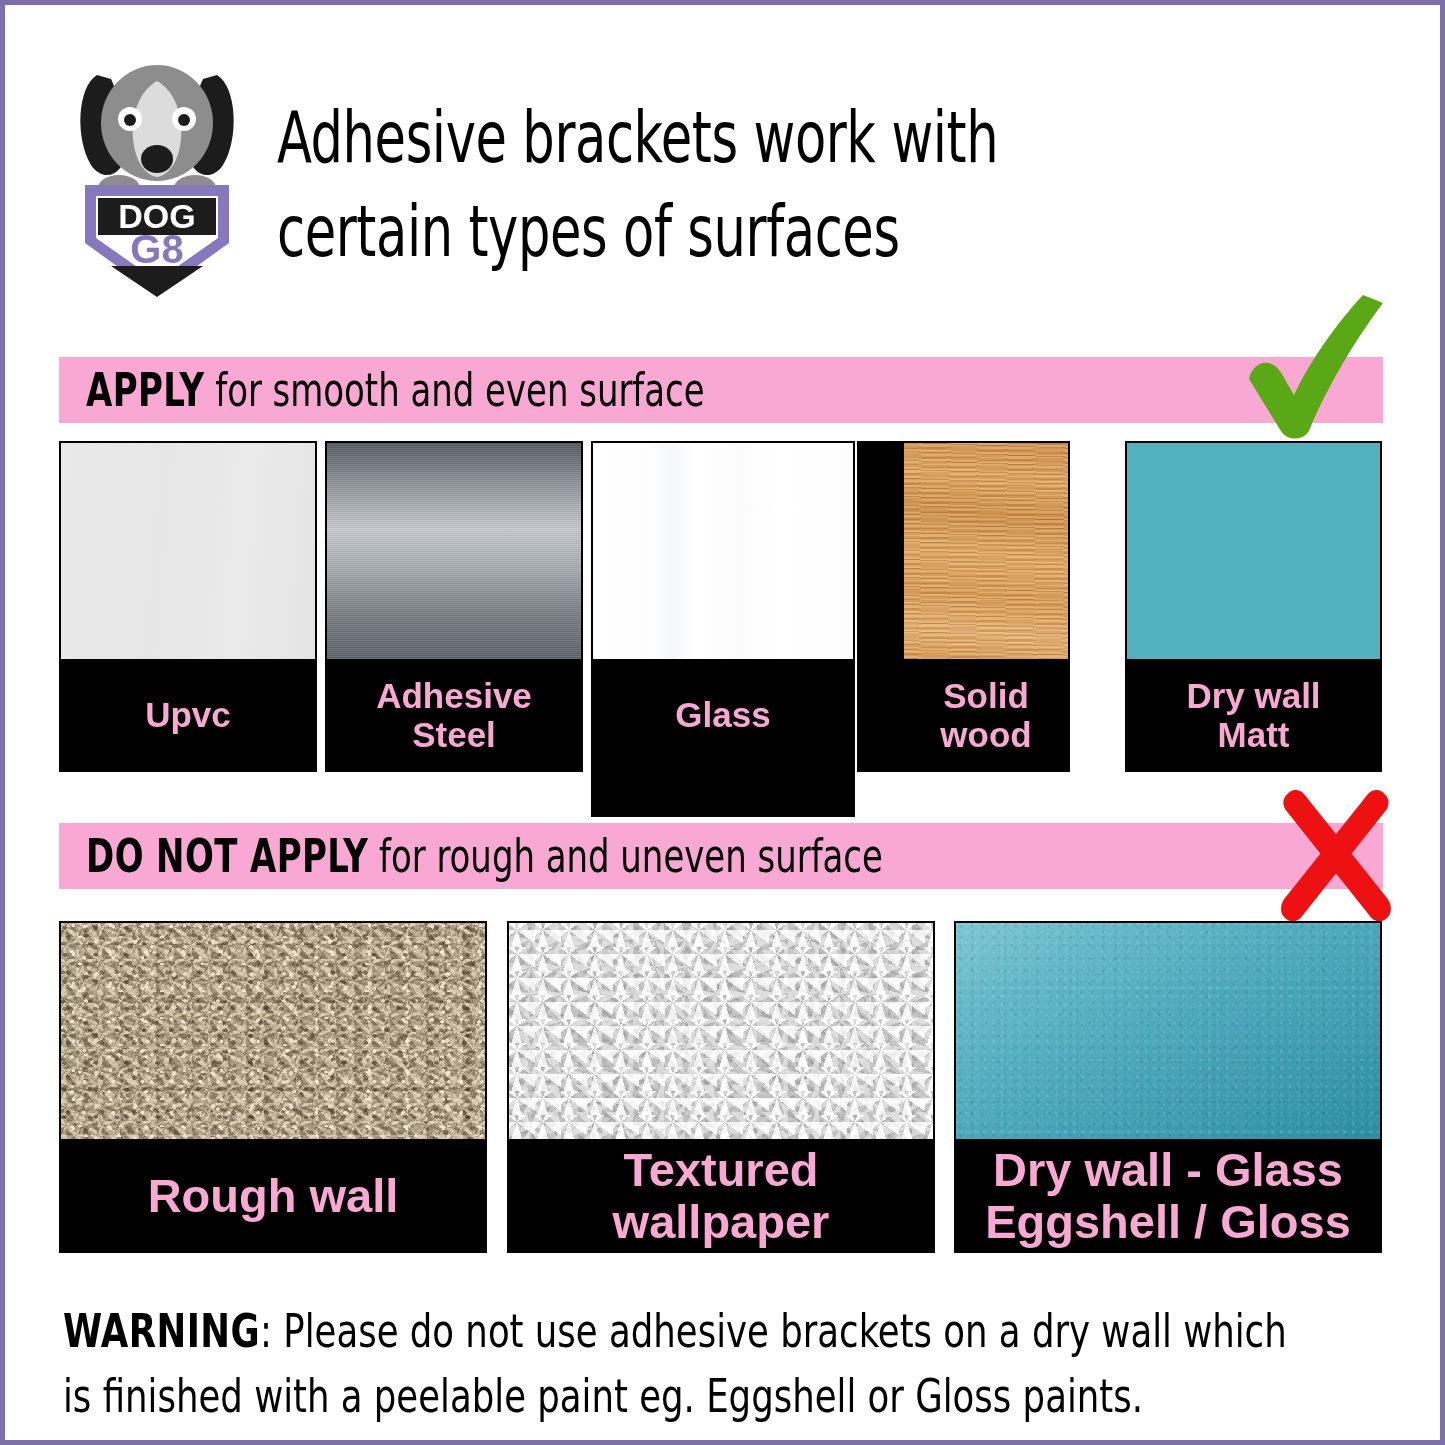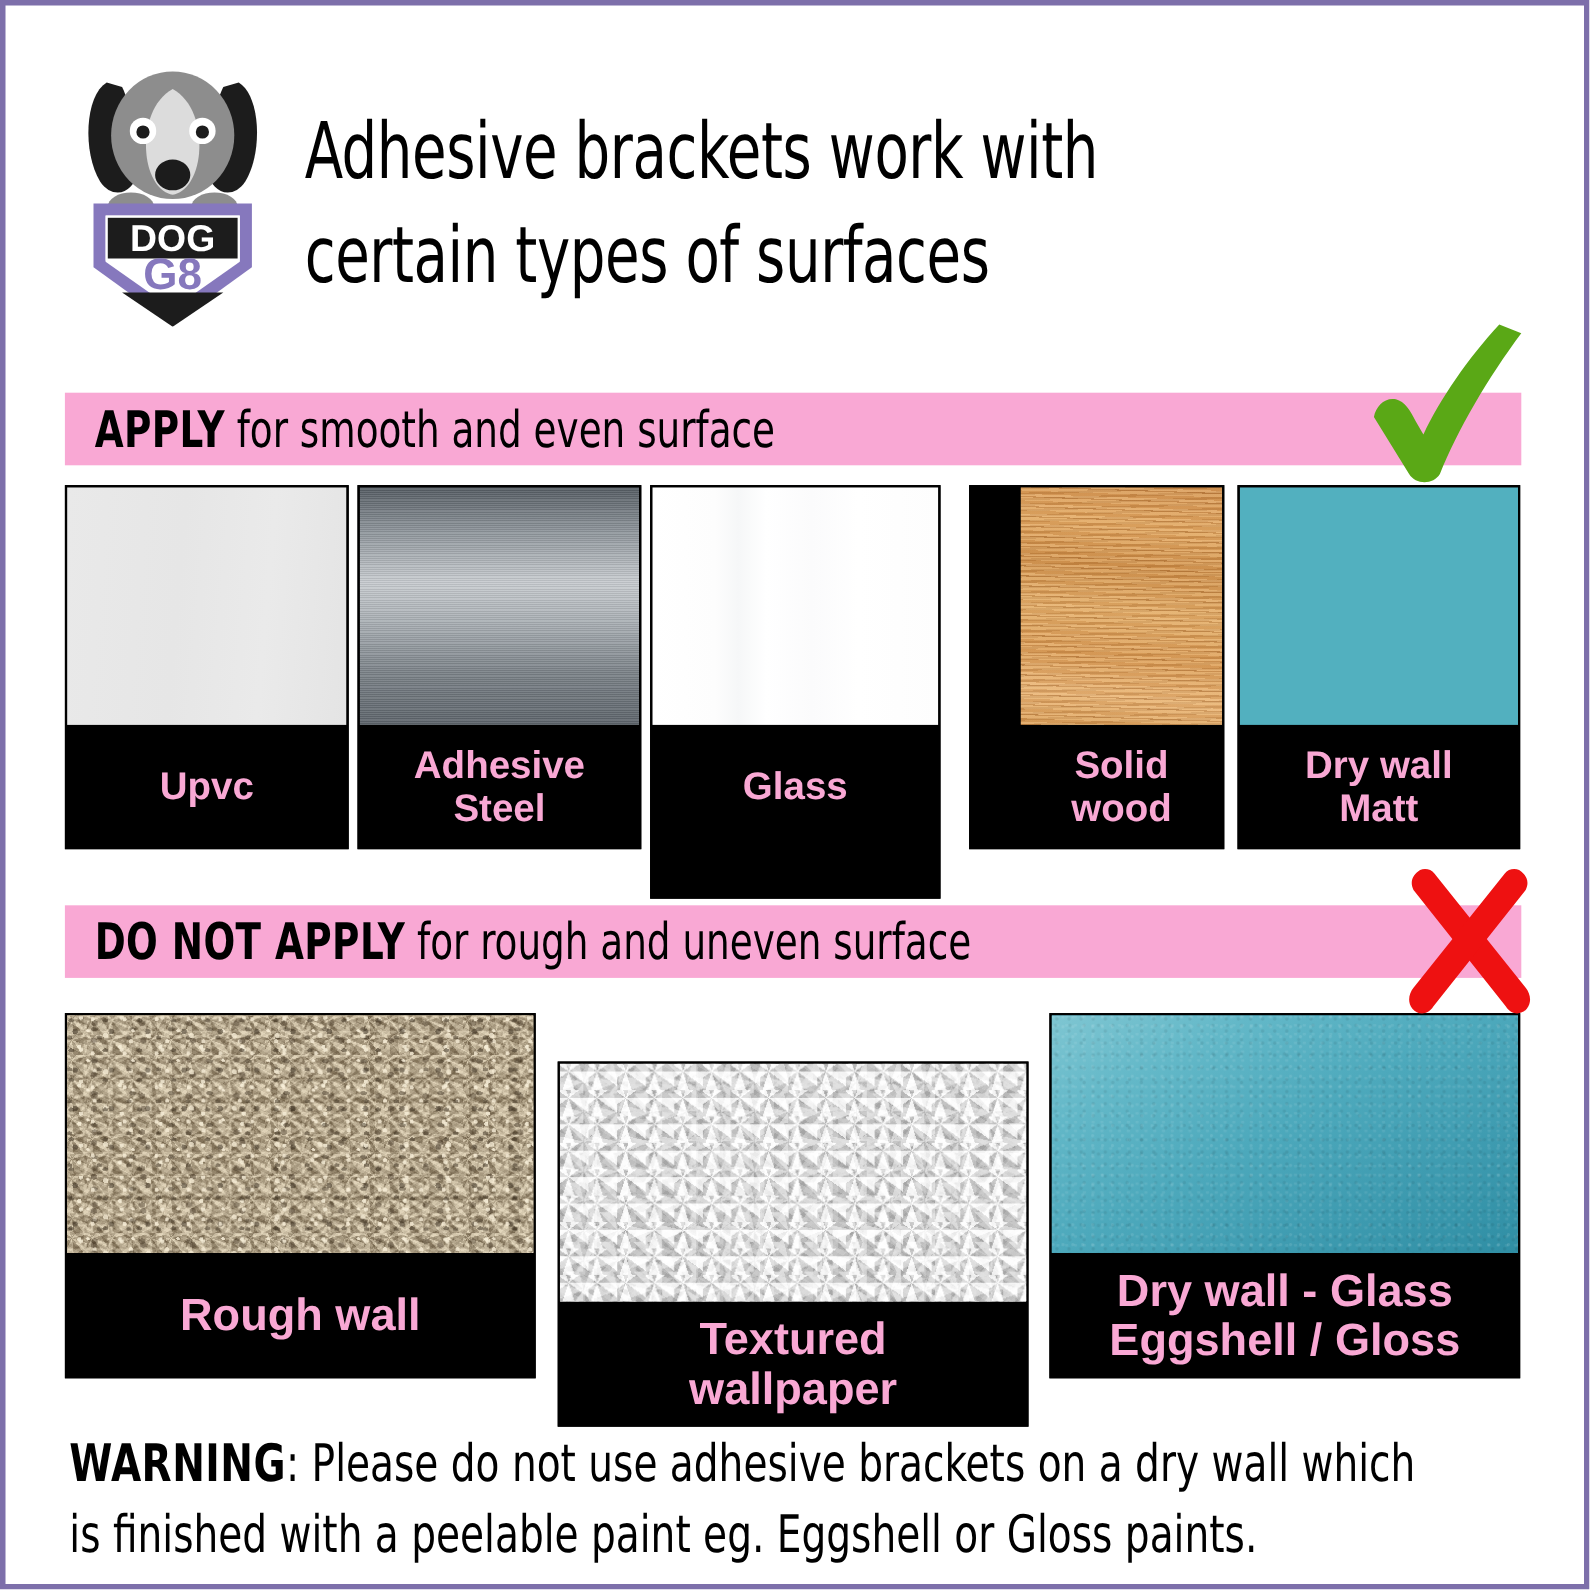--- a/index.html
+++ b/index.html
@@ -111,21 +111,21 @@
     color: #f9a8d4;
     font-family: "Liberation Sans", sans-serif;
     font-weight: 700;
     text-align: center;
     display: flex;
     flex-direction: column;
     align-items: center;
     justify-content: center;
   }
   .row1 .caption { height: 113px; font-size: 35px; line-height: 1.10; }
-  .row2 .caption { height: 114px; font-size: 41px; line-height: 1.10; }
+  .row2 .caption { height: 114px; font-size: 47px; line-height: 1.10; }
   .row1 .swatch  { height: 216px; }
   .row2 .swatch  { height: 216px; }
 
   
   .mat-upvc {
     background:
       linear-gradient(95deg, #e9e9e9 0%, #e6e6e6 40%, #eaeaea 70%, #e4e4e4 100%);
   }
   .mat-steel {
     background:
@@ -290,21 +290,21 @@
     </div>
   </div>
 
   <div class="tile row1" style="left:586px; top:436px; width:264px; height:376px;">
     <div class="swatch mat-glass"></div>
     <div class="caption">
       <span>Glass</span>
     </div>
   </div>
 
-  <div class="tile row1" style="left:876px; top:436px; width:232px; height:331px;padding-left:45px;">
+  <div class="tile row1" style="left:852px; top:436px; width:213px; height:331px;padding-left:45px;">
     <div class="swatch mat-wood"></div>
     <div class="caption">
       <span>Solid wood</span>
     </div>
   </div>
 
   <div class="tile row1" style="left:1120px; top:436px; width:257px; height:331px;">
     <div class="swatch mat-drywall-matt"></div>
     <div class="caption">
       <span>Dry wall</span>
@@ -325,21 +325,21 @@
     </svg>
   </div>
 
   <div class="tile row2" style="left:54px; top:916px; width:428px; height:332px;">
     <div class="swatch mat-rough"></div>
     <div class="caption">
       <span>Rough wall</span>
     </div>
   </div>
 
-  <div class="tile row2" style="left:502px; top:916px; width:428px; height:332px;margin-top:44px;">
+  <div class="tile row2" style="left:502px; top:916px; width:428px; height:332px;">
     <div class="swatch mat-wallpaper"></div>
     <div class="caption">
       <span>Textured</span>
       <span>wallpaper</span>
     </div>
   </div>
 
   <div class="tile row2" style="left:949px; top:916px; width:428px; height:332px;">
     <div class="swatch mat-drywall-silk"></div>
     <div class="caption">

